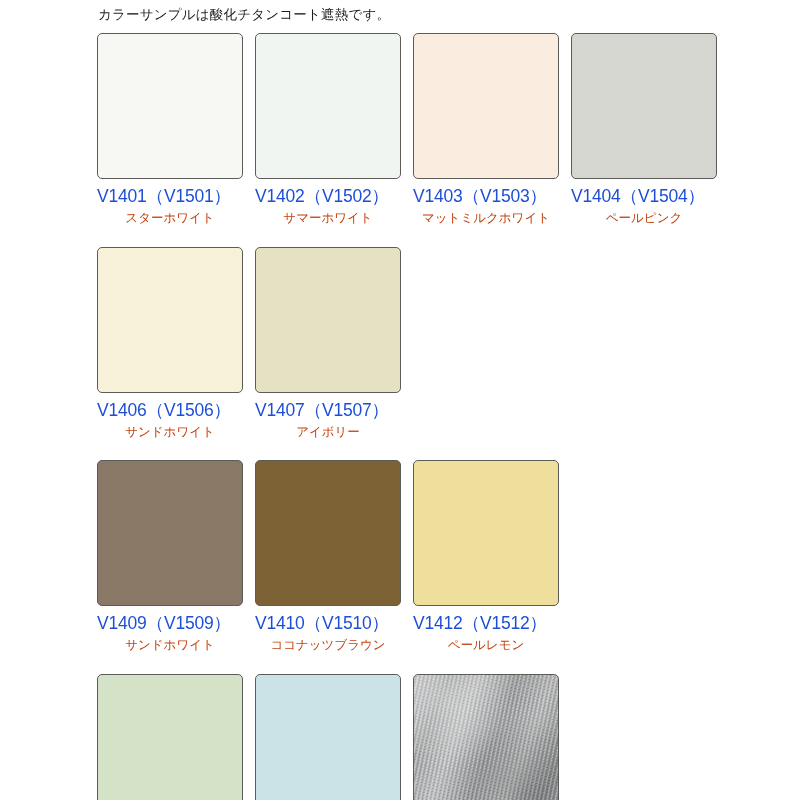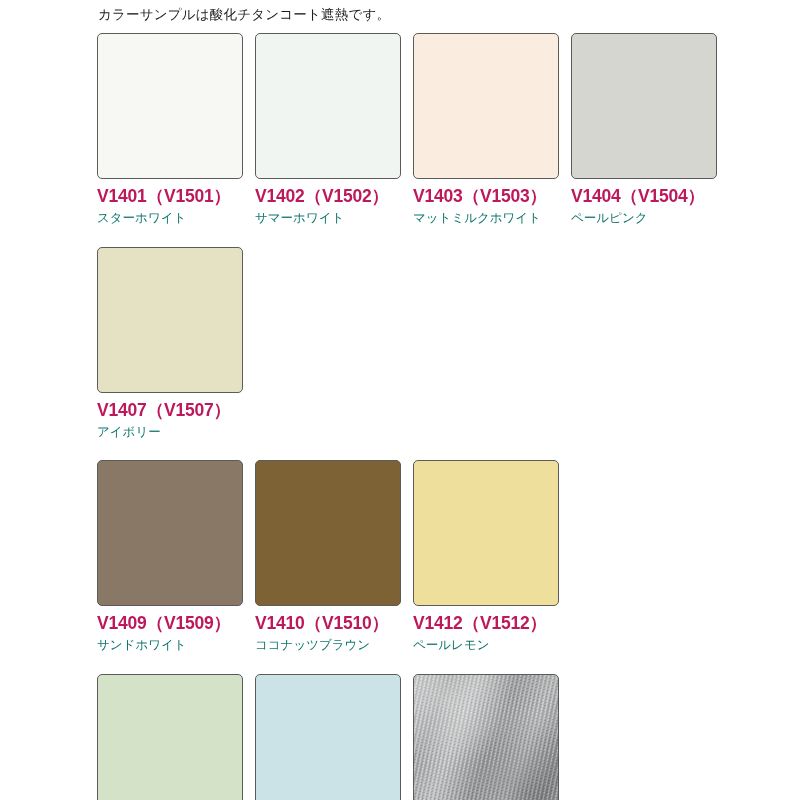--- a/index.html
+++ b/index.html
@@ -90,35 +90,36 @@
     inset: 0;
     background:
       radial-gradient(circle at 22% 18%, rgba(255,255,255,0.30), rgba(255,255,255,0) 42%),
       radial-gradient(circle at 78% 82%, rgba(0,0,0,0.16), rgba(0,0,0,0) 48%);
     pointer-events: none;
   }
 
   .code {
     margin-top: 8px;
     font-size: 17.5px;
-    font-weight: 700;
+    font-weight: 400;
     letter-spacing: -0.2px;
     line-height: 1.1;
     white-space: nowrap;
-    color: #be185d;
+    color: #1d4ed8;
   }
 
   .name {
     margin-top: 5px;
     font-size: 12.5px;
     font-weight: 400;
     line-height: 1.15;
     letter-spacing: 0px;
     white-space: nowrap;
-    color: #0f766e;
+    color: #c2410c;
+    text-align: center;
   }
 </style>
 </head>
 <body>
 
 <div class="page">
 
   <p class="header-note">カラーサンプルは酸化チタンコート遮熱です。</p>
 
   <div class="grid">
@@ -140,20 +141,25 @@
         <div class="name">マットミルクホワイト</div>
       </div>
       <div class="cell">
         <div class="swatch" style="background-color: rgb(213, 214, 207);"></div>
         <div class="code">V1404（V1504）</div>
         <div class="name">ペールピンク</div>
       </div>
     </div>
 
     <div class="row">
+      <div class="cell">
+        <div class="swatch" style="background-color: rgb(248, 241, 217);"></div>
+        <div class="code">V1406（V1506）</div>
+        <div class="name">サンドホワイト</div>
+      </div>
       <div class="cell">
         <div class="swatch" style="background-color: rgb(228, 226, 195);"></div>
         <div class="code">V1407（V1507）</div>
         <div class="name">アイボリー</div>
       </div>
     </div>
 
     <div class="row">
       <div class="cell">
         <div class="swatch" style="background-color: rgb(138, 120, 103);"></div>

